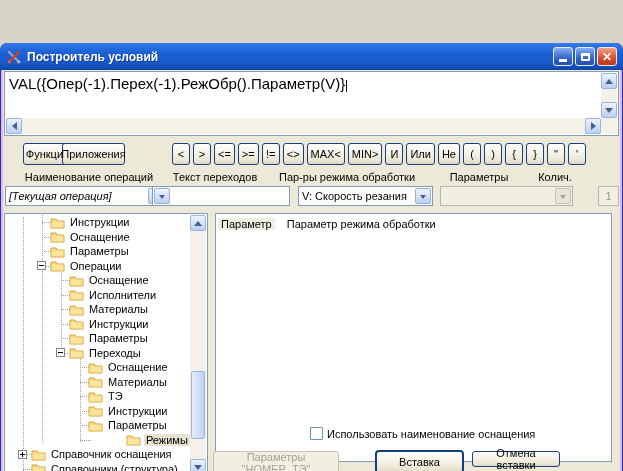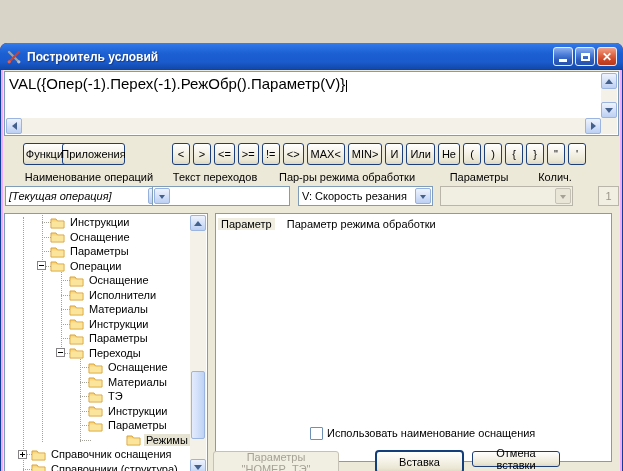--- a/index.html
+++ b/index.html
@@ -70,21 +70,21 @@
   .espace{width:13px;flex:none;}
   .ficon{width:15px;height:13px;margin-right:3px;flex:none;z-index:2;}
   .vguide{position:absolute;width:0;border-left:1px dotted #a2a29a;z-index:0;}
   .stub{position:absolute;top:7px;height:0;width:11px;border-top:1px dotted #a2a29a;z-index:0;}
   
   .listbox{position:absolute;left:212px;top:143px;width:397px;height:249px;overflow:hidden;}
   .lrow{display:flex;align-items:center;height:15px;margin:2px 0 0 2px;}
   .lrow .lname{background:#efeee1;padding:0 3px;min-width:52px;}
   .lrow .ldesc{margin-left:12px;}
   
-  .cbrow{position:absolute;left:307px;top:357px;display:flex;gap:4px;}
+  .cbrow{position:absolute;left:307px;top:357px;display:flex;align-items:center;gap:4px;}
   .cb{width:13px;height:13px;background:#fff;border:1px solid #6e90b4;border-radius:1px;}
   
   #paramsBtn{position:absolute;left:210px;top:381px;width:126px;height:23px;}
   #insertBtn{position:absolute;left:372px;top:380px;width:89px;height:24px;}
   #cancelInsBtn{position:absolute;left:469px;top:381px;width:88px;height:16px;}
   #enterBtn{position:absolute;left:180px;top:412px;width:108px;height:23px;}
   #cancelBtn{position:absolute;left:328px;top:412px;width:106px;height:16px;}
 </style>
 </head>
 <body>

